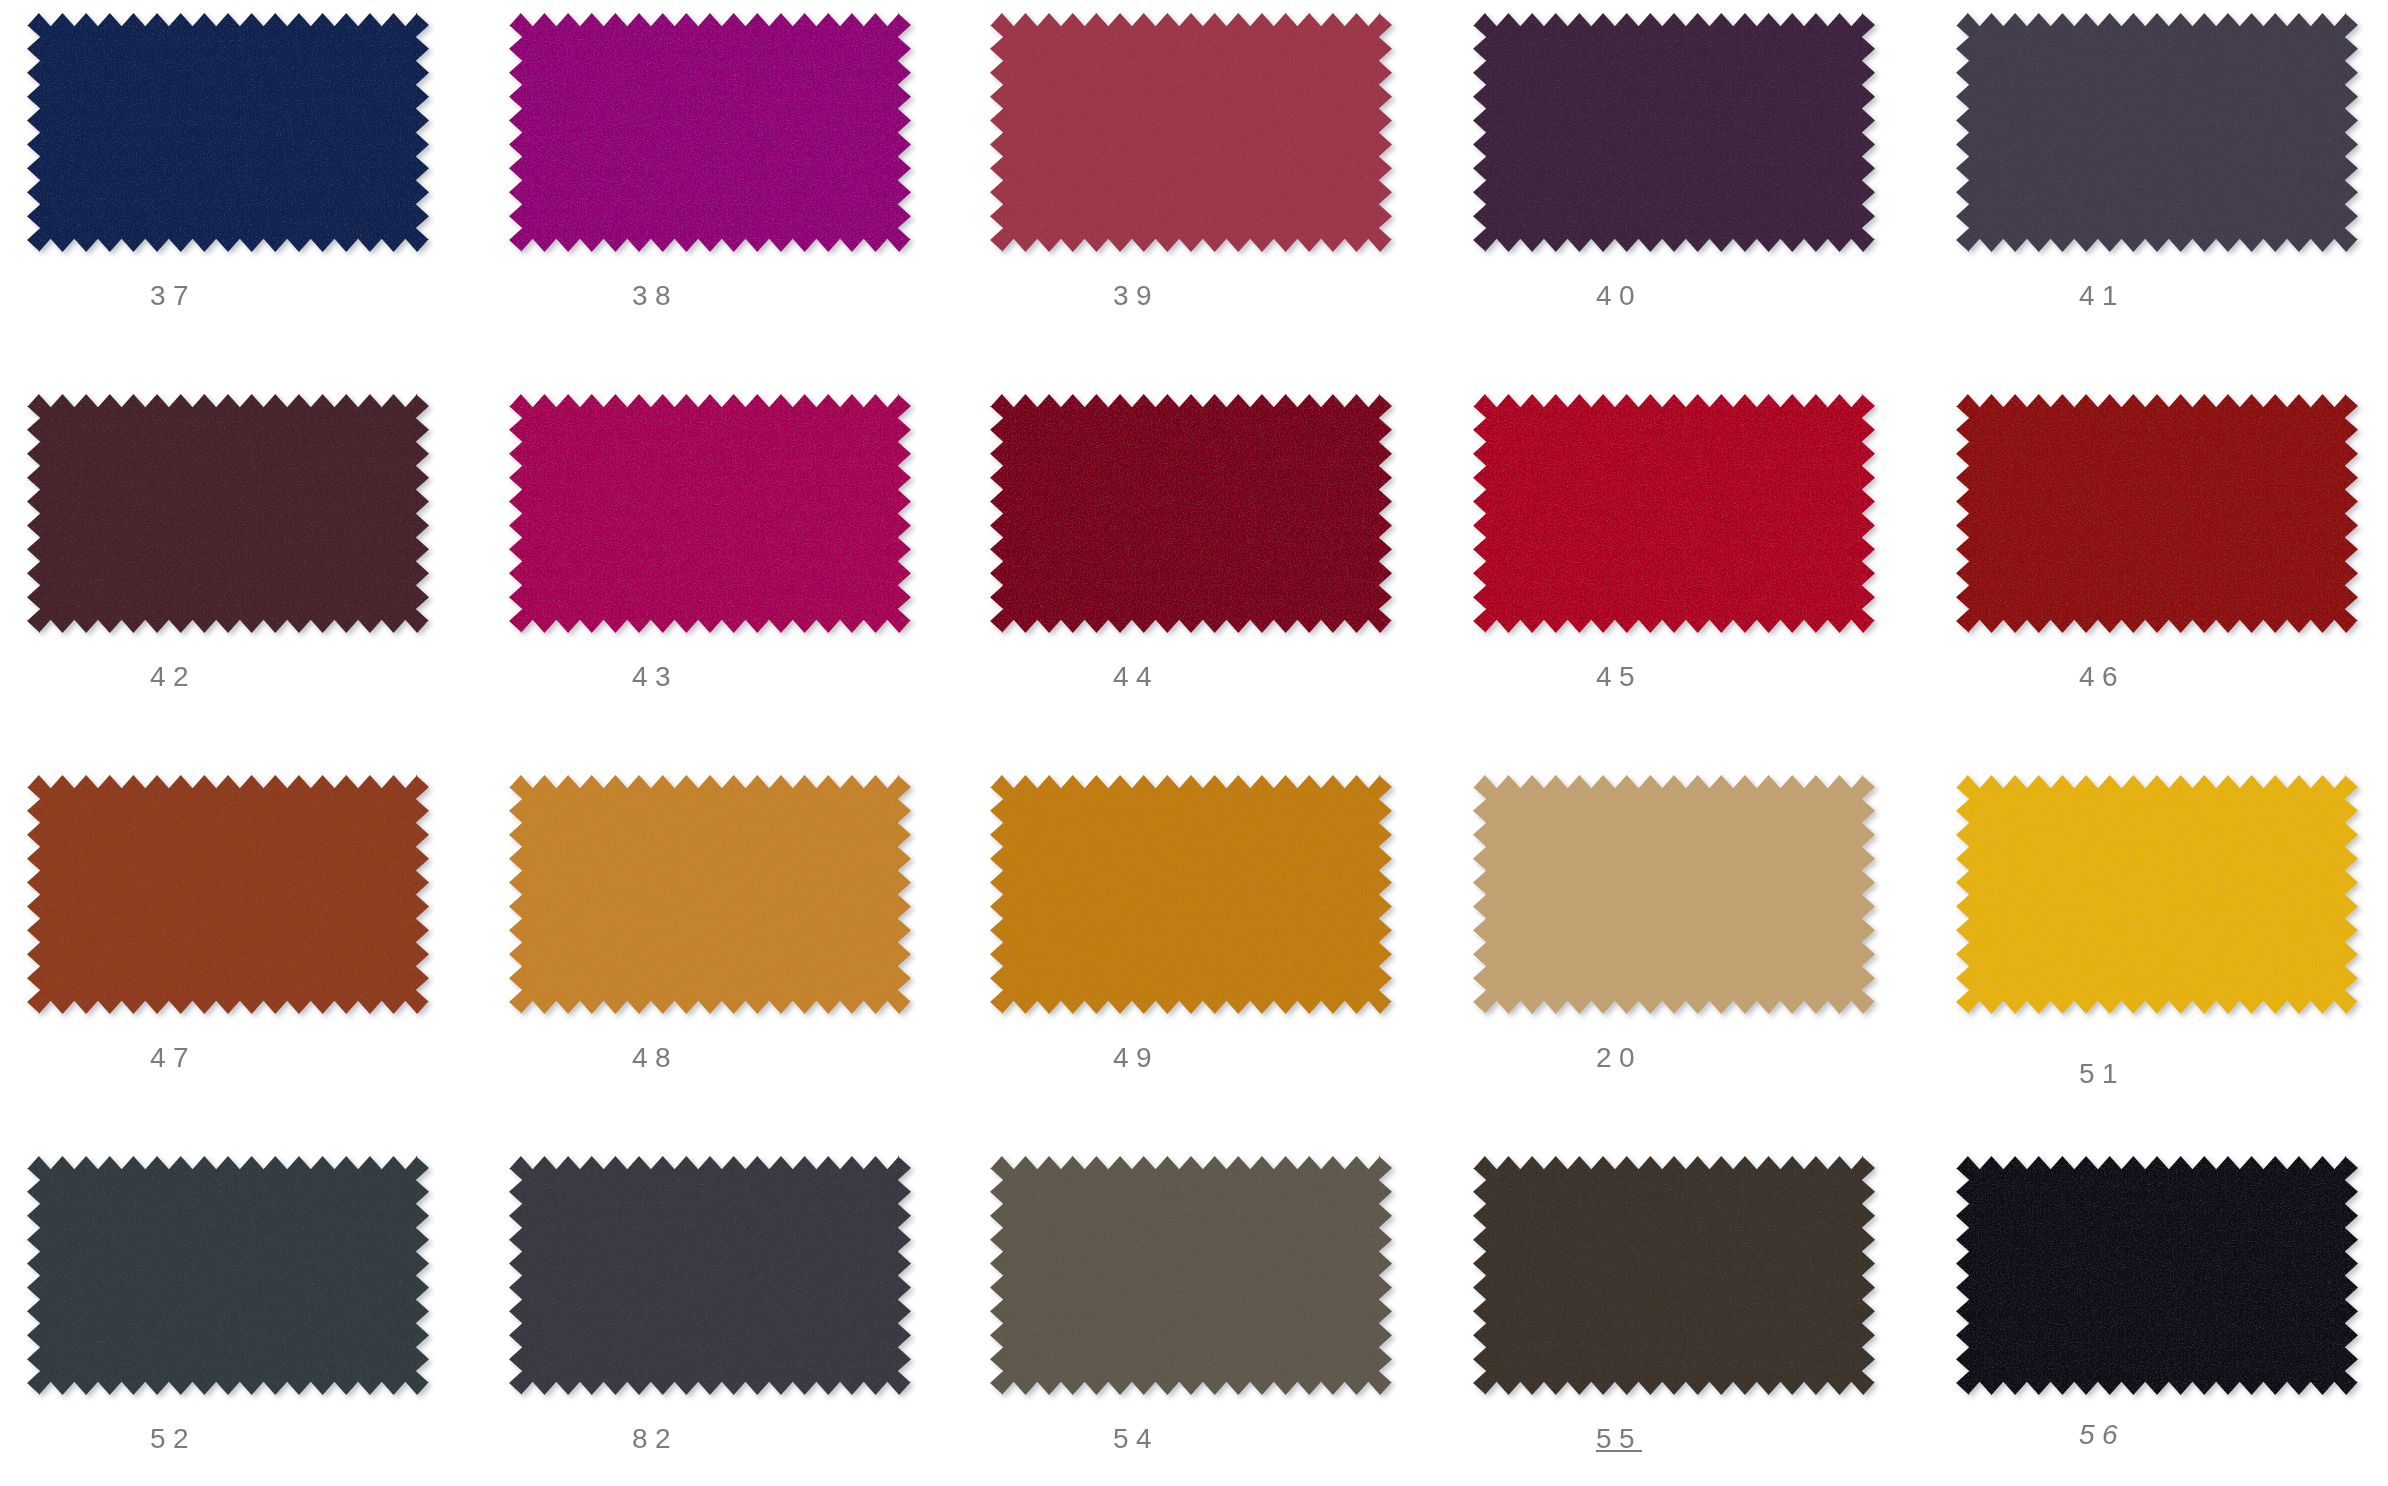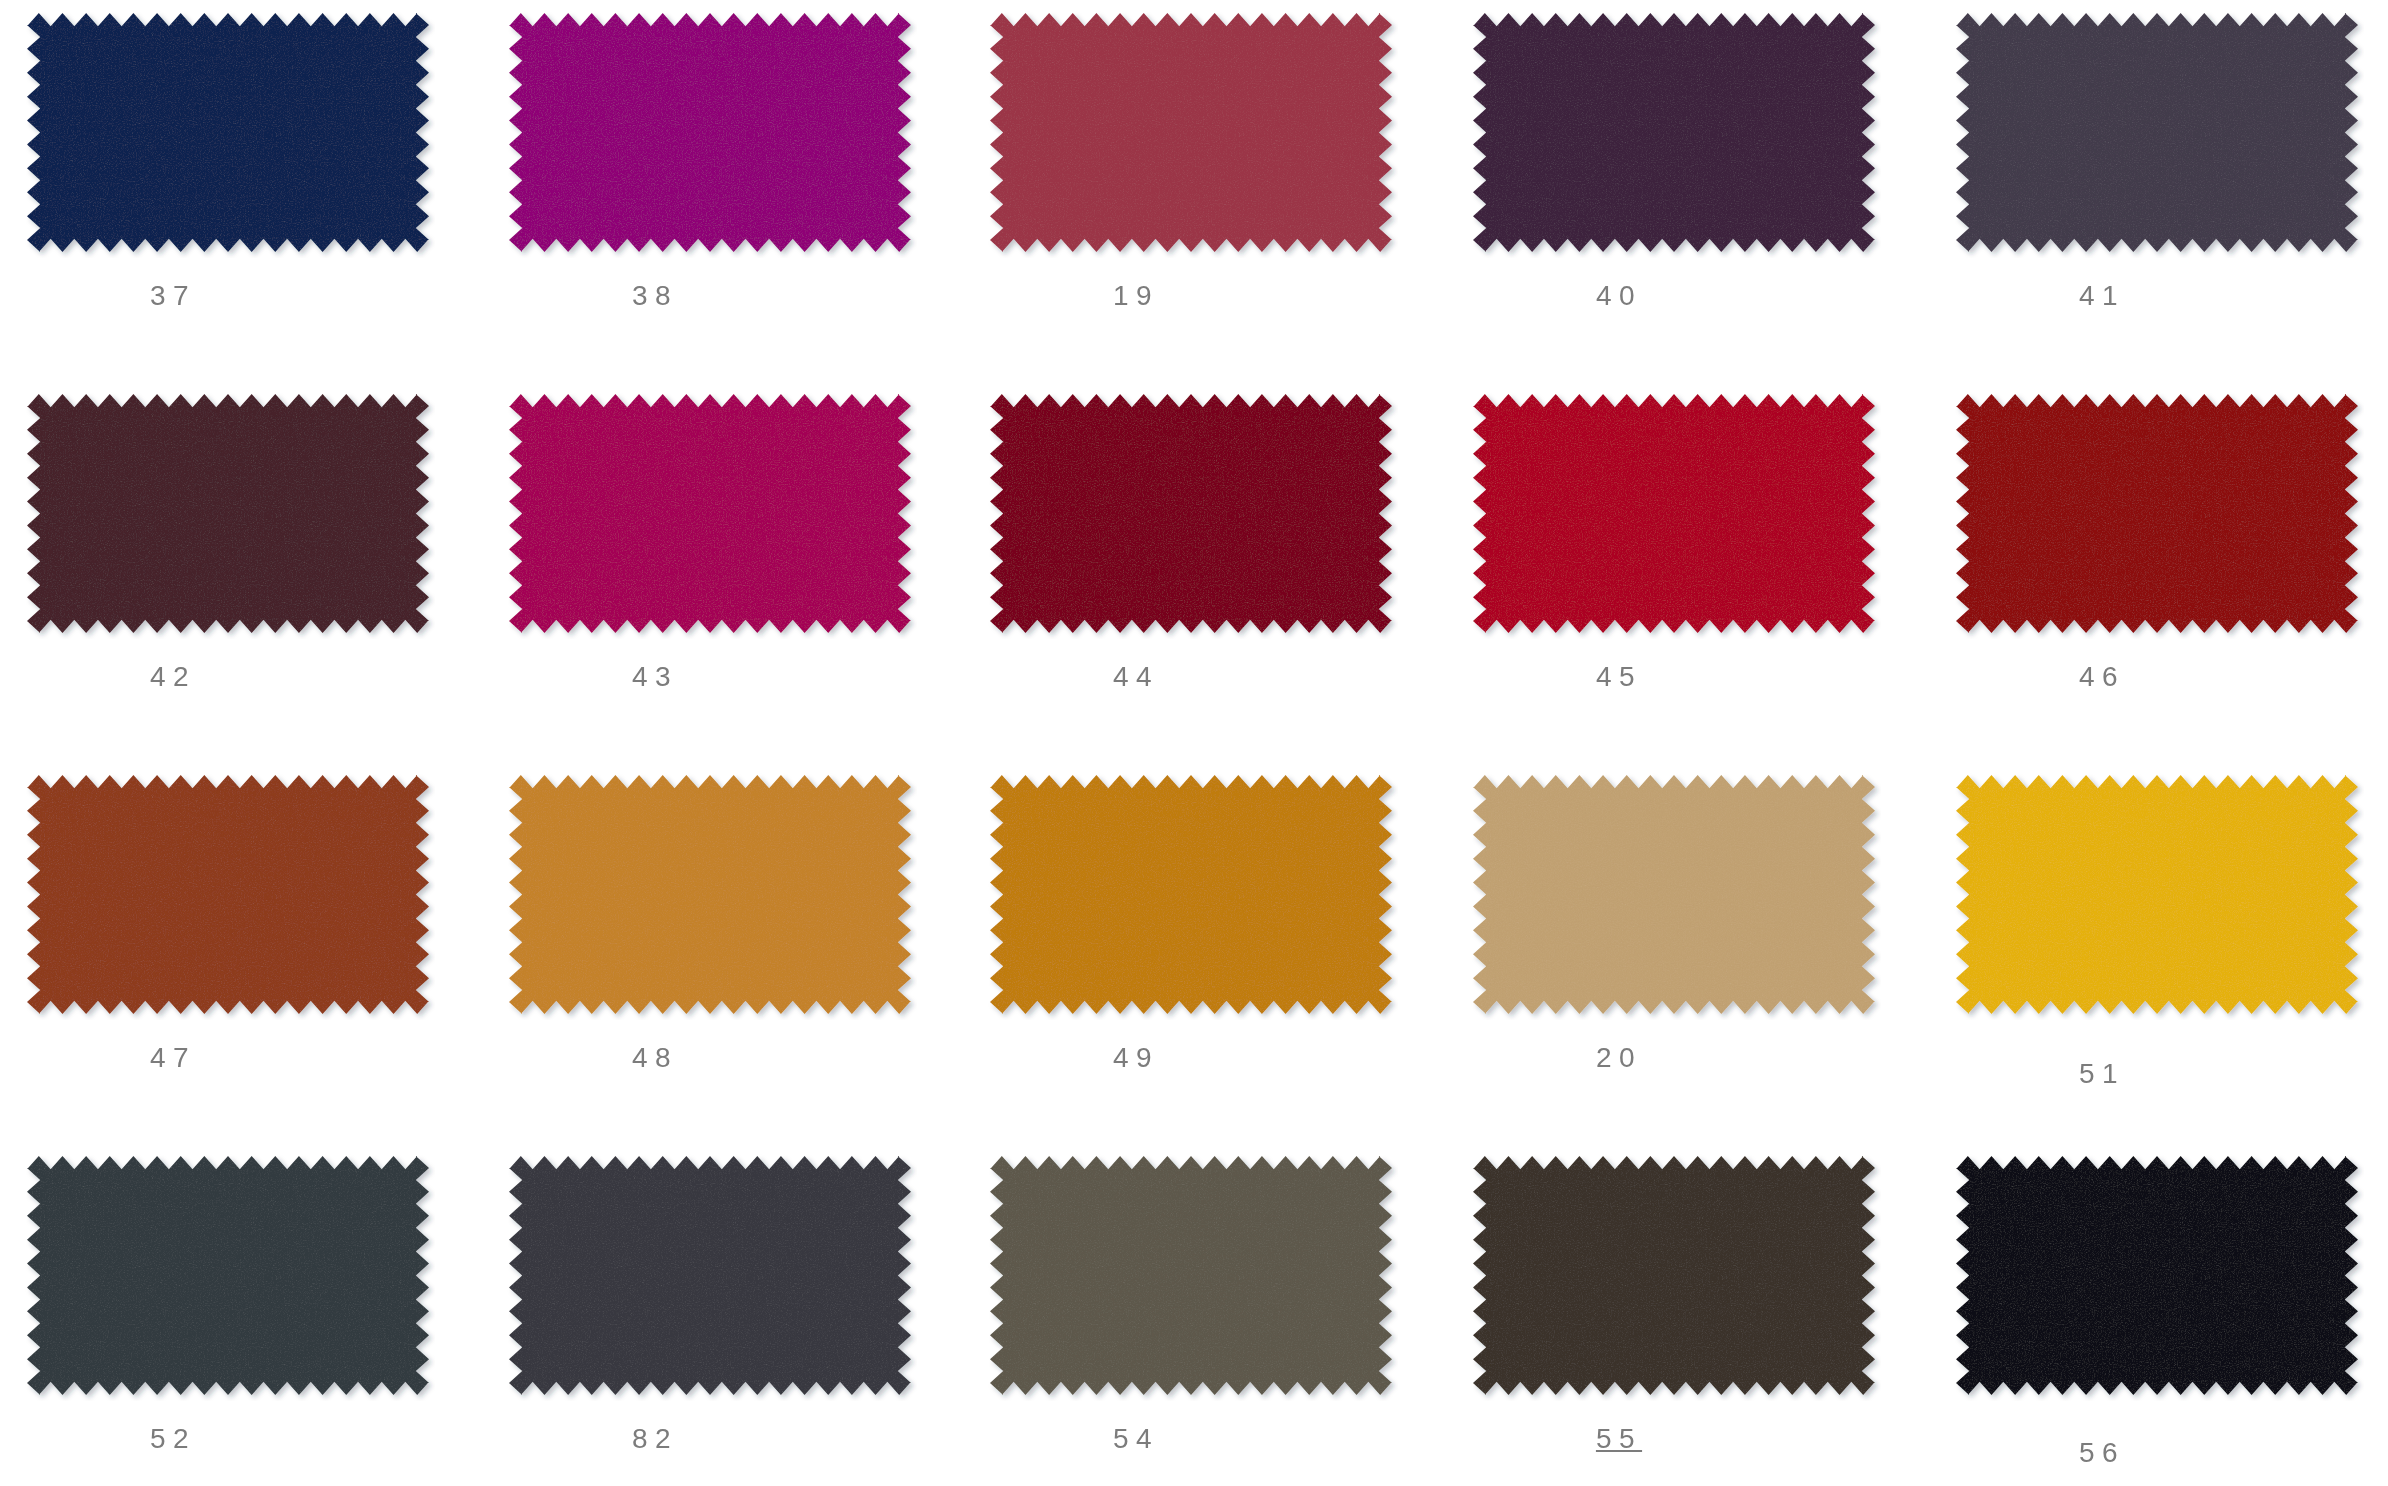--- a/index.html
+++ b/index.html
@@ -67,21 +67,21 @@
       <div class="label" style="left:-55px;top:269px;width:402px;">38</div>
     </div>
     <div class="cell" style="left: 990px; top: 13px; width: 402px; height: 299px;">
       <div class="swatch">
         <svg width="414" height="251" viewBox="-6 -6 414 251">
           <g filter="url(#softshadow)">
             <path d="M0.00,13.20L11.82,0.00L23.65,13.20L35.47,0.00L47.29,13.20L59.12,0.00L70.94,13.20L82.76,0.00L94.59,13.20L106.41,0.00L118.24,13.20L130.06,0.00L141.88,13.20L153.71,0.00L165.53,13.20L177.35,0.00L189.18,13.20L201.00,0.00L212.82,13.20L224.65,0.00L236.47,13.20L248.29,0.00L260.12,13.20L271.94,0.00L283.76,13.20L295.59,0.00L307.41,13.20L319.24,0.00L331.06,13.20L342.88,0.00L354.71,13.20L366.53,0.00L378.35,13.20L390.18,0.00L388.80,0.00L402.00,11.95L388.80,23.90L402.00,35.85L388.80,47.80L402.00,59.75L388.80,71.70L402.00,83.65L388.80,95.60L402.00,107.55L388.80,119.50L402.00,131.45L388.80,143.40L402.00,155.35L388.80,167.30L402.00,179.25L388.80,191.20L402.00,203.15L388.80,215.10L402.00,227.05L402.00,225.80L390.18,239.00L378.35,225.80L366.53,239.00L354.71,225.80L342.88,239.00L331.06,225.80L319.24,239.00L307.41,225.80L295.59,239.00L283.76,225.80L271.94,239.00L260.12,225.80L248.29,239.00L236.47,225.80L224.65,239.00L212.82,225.80L201.00,239.00L189.18,225.80L177.35,239.00L165.53,225.80L153.71,239.00L141.88,225.80L130.06,239.00L118.24,225.80L106.41,239.00L94.59,225.80L82.76,239.00L70.94,225.80L59.12,239.00L47.29,225.80L35.47,239.00L23.65,225.80L11.82,239.00L13.20,239.00L0.00,227.05L13.20,215.10L0.00,203.15L13.20,191.20L0.00,179.25L13.20,167.30L0.00,155.35L13.20,143.40L0.00,131.45L13.20,119.50L0.00,107.55L13.20,95.60L0.00,83.65L13.20,71.70L0.00,59.75L13.20,47.80L0.00,35.85L13.20,23.90L0.00,11.95Z" fill="#9b3447" filter="url(#fabric)"></path>
           </g>
         </svg>
       </div>
-      <div class="label" style="left:-55px;top:269px;width:402px;">19</div>
+      <div class="label" style="left:-55px;top:269px;width:402px;">39</div>
     </div>
     <div class="cell" style="left: 1473px; top: 13px; width: 402px; height: 299px;">
       <div class="swatch">
         <svg width="414" height="251" viewBox="-6 -6 414 251">
           <g filter="url(#softshadow)">
             <path d="M0.00,13.20L11.82,0.00L23.65,13.20L35.47,0.00L47.29,13.20L59.12,0.00L70.94,13.20L82.76,0.00L94.59,13.20L106.41,0.00L118.24,13.20L130.06,0.00L141.88,13.20L153.71,0.00L165.53,13.20L177.35,0.00L189.18,13.20L201.00,0.00L212.82,13.20L224.65,0.00L236.47,13.20L248.29,0.00L260.12,13.20L271.94,0.00L283.76,13.20L295.59,0.00L307.41,13.20L319.24,0.00L331.06,13.20L342.88,0.00L354.71,13.20L366.53,0.00L378.35,13.20L390.18,0.00L388.80,0.00L402.00,11.95L388.80,23.90L402.00,35.85L388.80,47.80L402.00,59.75L388.80,71.70L402.00,83.65L388.80,95.60L402.00,107.55L388.80,119.50L402.00,131.45L388.80,143.40L402.00,155.35L388.80,167.30L402.00,179.25L388.80,191.20L402.00,203.15L388.80,215.10L402.00,227.05L402.00,225.80L390.18,239.00L378.35,225.80L366.53,239.00L354.71,225.80L342.88,239.00L331.06,225.80L319.24,239.00L307.41,225.80L295.59,239.00L283.76,225.80L271.94,239.00L260.12,225.80L248.29,239.00L236.47,225.80L224.65,239.00L212.82,225.80L201.00,239.00L189.18,225.80L177.35,239.00L165.53,225.80L153.71,239.00L141.88,225.80L130.06,239.00L118.24,225.80L106.41,239.00L94.59,225.80L82.76,239.00L70.94,225.80L59.12,239.00L47.29,225.80L35.47,239.00L23.65,225.80L11.82,239.00L13.20,239.00L0.00,227.05L13.20,215.10L0.00,203.15L13.20,191.20L0.00,179.25L13.20,167.30L0.00,155.35L13.20,143.40L0.00,131.45L13.20,119.50L0.00,107.55L13.20,95.60L0.00,83.65L13.20,71.70L0.00,59.75L13.20,47.80L0.00,35.85L13.20,23.90L0.00,11.95Z" fill="#3d223e" filter="url(#fabric)"></path>
           </g>
         </svg>
       </div>
       <div class="label" style="left:-55px;top:269px;width:402px;">40</div>
@@ -237,15 +237,15 @@
       <div class="label" style="left:-55px;top:269px;width:402px;text-decoration:underline;">55</div>
     </div>
     <div class="cell" style="left: 1956px; top: 1156px; width: 402px; height: 299px;">
       <div class="swatch">
         <svg width="414" height="251" viewBox="-6 -6 414 251">
           <g filter="url(#softshadow)">
             <path d="M0.00,13.20L11.82,0.00L23.65,13.20L35.47,0.00L47.29,13.20L59.12,0.00L70.94,13.20L82.76,0.00L94.59,13.20L106.41,0.00L118.24,13.20L130.06,0.00L141.88,13.20L153.71,0.00L165.53,13.20L177.35,0.00L189.18,13.20L201.00,0.00L212.82,13.20L224.65,0.00L236.47,13.20L248.29,0.00L260.12,13.20L271.94,0.00L283.76,13.20L295.59,0.00L307.41,13.20L319.24,0.00L331.06,13.20L342.88,0.00L354.71,13.20L366.53,0.00L378.35,13.20L390.18,0.00L388.80,0.00L402.00,11.95L388.80,23.90L402.00,35.85L388.80,47.80L402.00,59.75L388.80,71.70L402.00,83.65L388.80,95.60L402.00,107.55L388.80,119.50L402.00,131.45L388.80,143.40L402.00,155.35L388.80,167.30L402.00,179.25L388.80,191.20L402.00,203.15L388.80,215.10L402.00,227.05L402.00,225.80L390.18,239.00L378.35,225.80L366.53,239.00L354.71,225.80L342.88,239.00L331.06,225.80L319.24,239.00L307.41,225.80L295.59,239.00L283.76,225.80L271.94,239.00L260.12,225.80L248.29,239.00L236.47,225.80L224.65,239.00L212.82,225.80L201.00,239.00L189.18,225.80L177.35,239.00L165.53,225.80L153.71,239.00L141.88,225.80L130.06,239.00L118.24,225.80L106.41,239.00L94.59,225.80L82.76,239.00L70.94,225.80L59.12,239.00L47.29,225.80L35.47,239.00L23.65,225.80L11.82,239.00L13.20,239.00L0.00,227.05L13.20,215.10L0.00,203.15L13.20,191.20L0.00,179.25L13.20,167.30L0.00,155.35L13.20,143.40L0.00,131.45L13.20,119.50L0.00,107.55L13.20,95.60L0.00,83.65L13.20,71.70L0.00,59.75L13.20,47.80L0.00,35.85L13.20,23.90L0.00,11.95Z" fill="#0d0e13" filter="url(#fabric)"></path>
           </g>
         </svg>
       </div>
-      <div class="label" style="left:-55px;top:283px;width:402px;">56</div>
+      <div class="label" style="left:-55px;top:265px;width:402px;font-style:italic;">56</div>
     </div>
   </div>
 
 </body></html>

